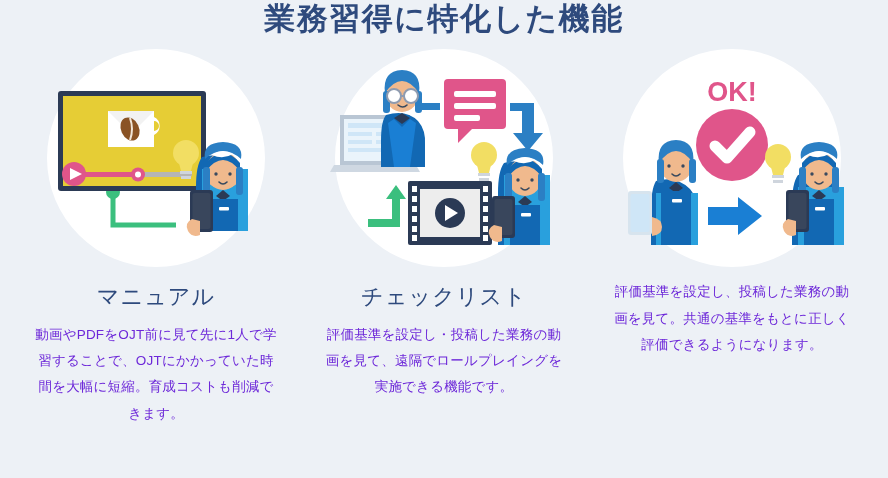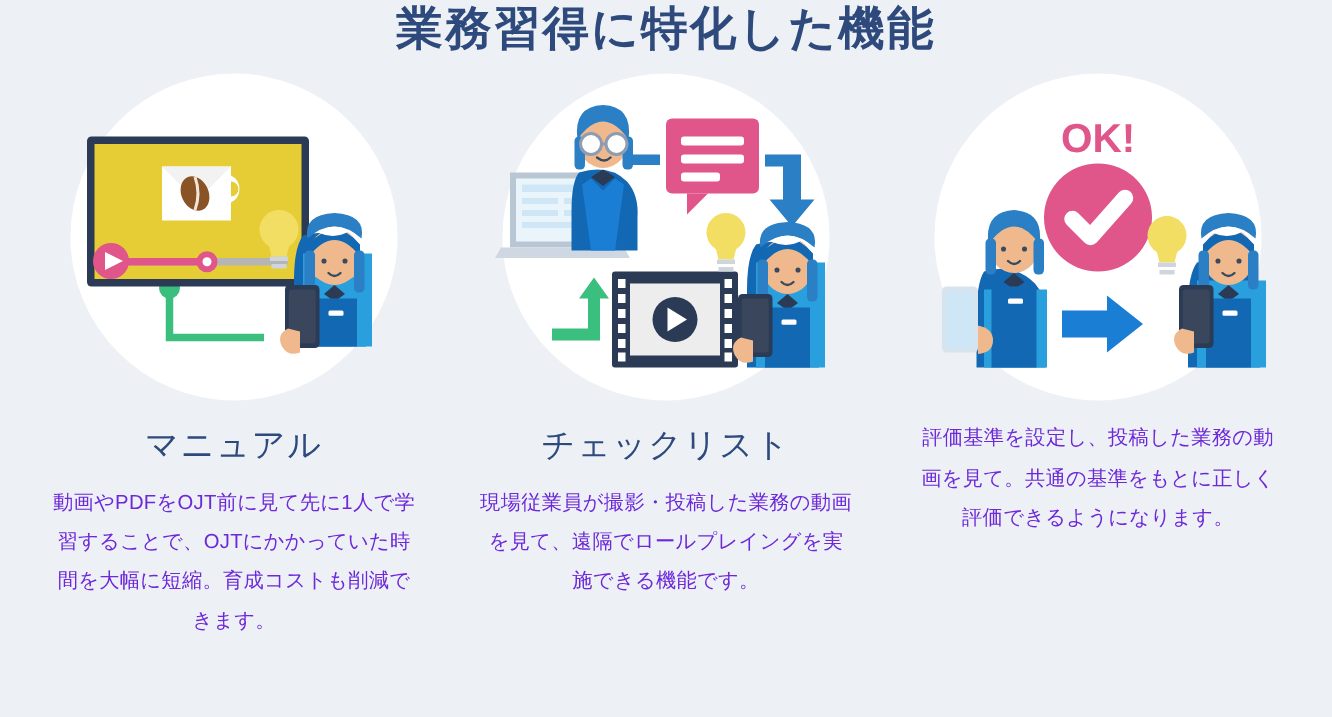--- a/index.html
+++ b/index.html
@@ -255,21 +255,21 @@
             <path d="M201 137 l-7 6 l7 5 l7 -5 Z" fill="#2b3a55"></path>
             <rect x="186" y="146" width="30" height="40" fill="#1268b3"></rect>
             <rect x="197" y="154" width="10" height="3.5" rx="1" fill="#ffffff"></rect>
             <rect x="168" y="137" width="23" height="42" rx="3" fill="#2b3a55"></rect>
             <rect x="170.5" y="140" width="18" height="36" rx="2" fill="#39465c"></rect>
             <path d="M170 166 q-8 4 -4 12 q4 7 12 4 l0 -14 Z" fill="#f0b98d"></path>
           </g>
         </svg>
       </div>
       <div class="card-title">チェックリスト</div>
-      <div class="card-body">現場従業員が撮影・投稿した業務の動画を見て、遠隔でロールプレイングを実施できる機能です。</div>
+      <div class="card-body">評価基準を設定し・投稿した業務の動画を見て、遠隔でロールプレイングを実施できる機能です。</div>
     </div>
 
     <div class="card">
       <div class="illus-wrap">
         <div class="circle-bg"></div>
         <svg class="illus" width="240" height="210" viewBox="0 0 240 210">
 
           <text x="120" y="42" text-anchor="middle" fill="#e0558a" font-family="Liberation Sans, sans-serif" font-size="27" font-weight="bold">OK!</text>
 
           <g>

